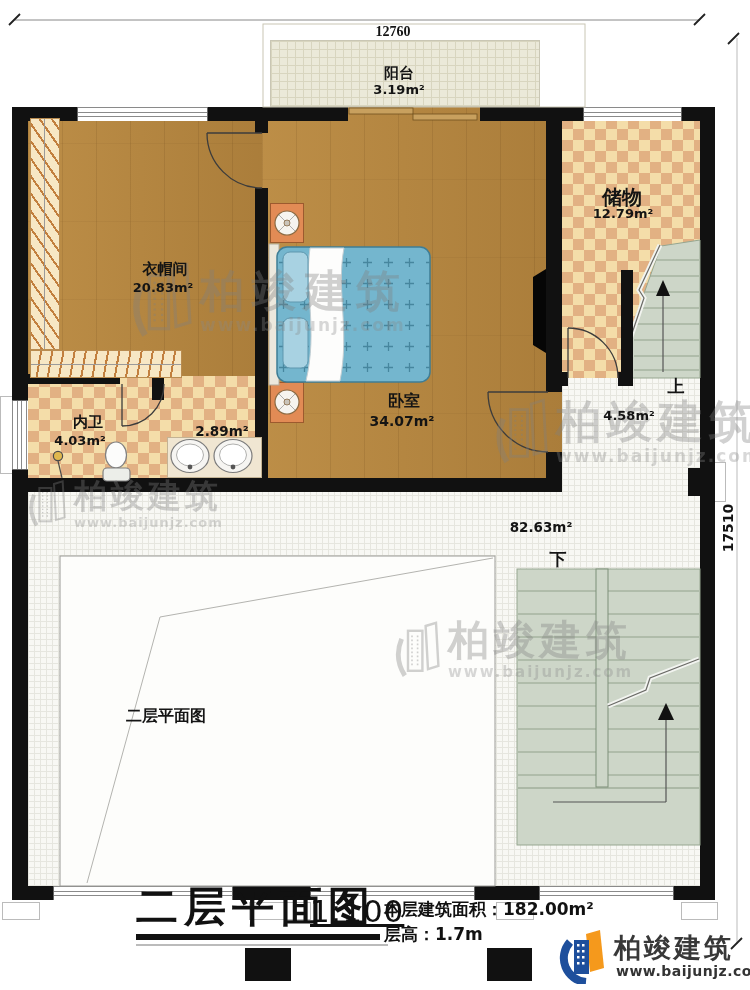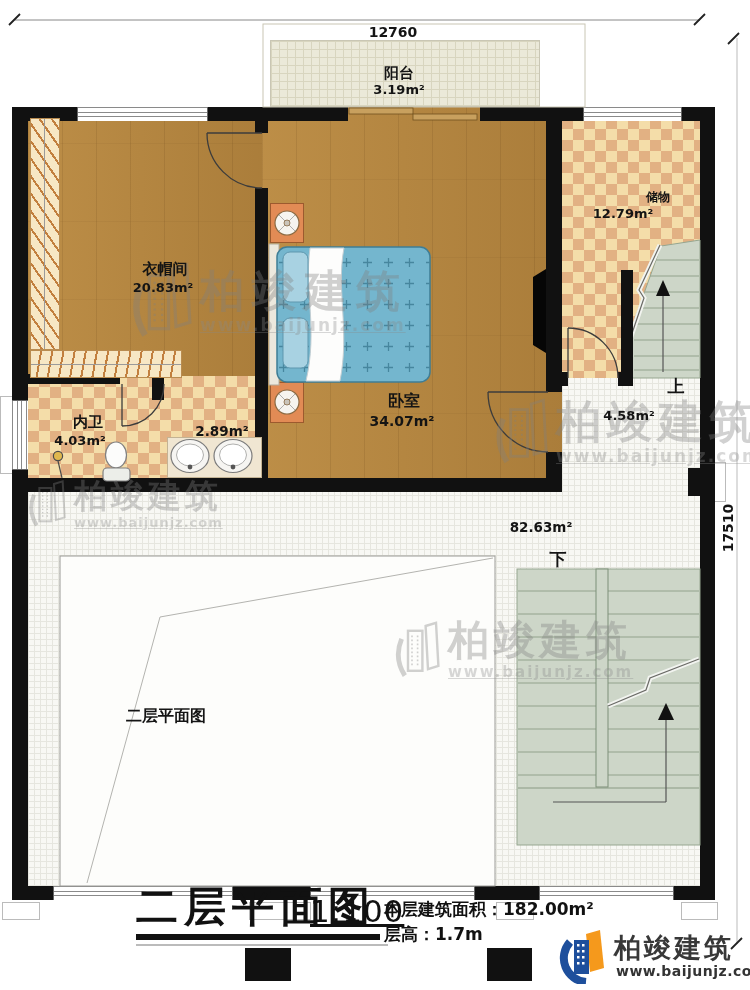--- a/index.html
+++ b/index.html
@@ -43,21 +43,21 @@
       repeating-linear-gradient(100deg,transparent 0 9px,#c27f3e 9px 11px);}
   .counter{background:#f0e6d2;border:1px solid #c3b394;}
   .nightstand{background:#e28b55;border:1px solid #9c5a2e;}
   
   .lbl{position:absolute;transform:translate(-50%,-50%);font-weight:bold;color:#141414;
        white-space:nowrap;z-index:50;line-height:1;}
   
   .wm{position:absolute;display:flex;align-items:center;gap:8px;z-index:40;pointer-events:none;}
   .wm-col{display:flex;flex-direction:column;gap:4px;}
   .wm-name{font-weight:bold;color:rgba(128,128,128,0.36);line-height:1;}
-  .wm-url{font-weight:bold;color:rgba(136,136,136,0.33);line-height:1;text-decoration:underline;}
+  .wm-url{font-weight:bold;color:rgba(136,136,136,0.33);line-height:1;}
   
   .tb{position:absolute;color:#111;white-space:nowrap;z-index:50;line-height:1;}
   svg.overlay{position:absolute;left:0;top:0;z-index:35;pointer-events:none;}
   svg.wm-icon{flex:0 0 auto;}
 </style>
 </head>
 <body>
 
 <div id="app">
 
@@ -203,26 +203,26 @@
     </g>
 
     <g>
       <line x1="15" y1="20" x2="700" y2="20" stroke="#888" stroke-width="1"></line>
       <path d="M9 25 L20 14 M694 25 L705 14 M728 44 L739 33" stroke="#222" stroke-width="1.8"></path>
       <line x1="737" y1="38" x2="737" y2="944" stroke="#aaa" stroke-width="0.8"></line>
       <path d="M731 949 L742 938" stroke="#222" stroke-width="1.8"></path>
     </g>
   </svg>
 
-  <div class="lbl" style="left:393px;top:32px;font-size:14px;">12760</div>
+  <div class="lbl" style="left:393px;top:32px;font-size:14px;font-family:Liberation Serif, serif;">12760</div>
   <div class="lbl" style="left:728px;top:528px;font-size:14px;transform:translate(-50%,-50%) rotate(-90deg);">17510</div>
 
   <div class="lbl" style="left:399px;top:73px;font-size:15px;">阳台</div>
   <div class="lbl" style="left:399px;top:89px;font-size:13px;">3.19m²</div>
-  <div class="lbl" style="left:622px;top:197px;font-size:12px;margin-left:36px;">储物</div>
+  <div class="lbl" style="left:622px;top:197px;font-size:20px;">储物</div>
   <div class="lbl" style="left:623px;top:213px;font-size:13px;">12.79m²</div>
   <div class="lbl" style="left:165px;top:269px;font-size:15px;">衣帽间</div>
   <div class="lbl" style="left:163px;top:287px;font-size:13px;">20.83m²</div>
   <div class="lbl" style="left:404px;top:401px;font-size:16px;">卧室</div>
   <div class="lbl" style="left:402px;top:421px;font-size:14px;">34.07m²</div>
   <div class="lbl" style="left:88px;top:422px;font-size:15px;">内卫</div>
   <div class="lbl" style="left:80px;top:440px;font-size:13px;">4.03m²</div>
   <div class="lbl" style="left:222px;top:432px;font-size:13.5px;">2.89m²</div>
   <div class="lbl" style="left:629px;top:415px;font-size:13px;">4.58m²</div>
   <div class="lbl" style="left:676px;top:386px;font-size:17px;">上</div>

